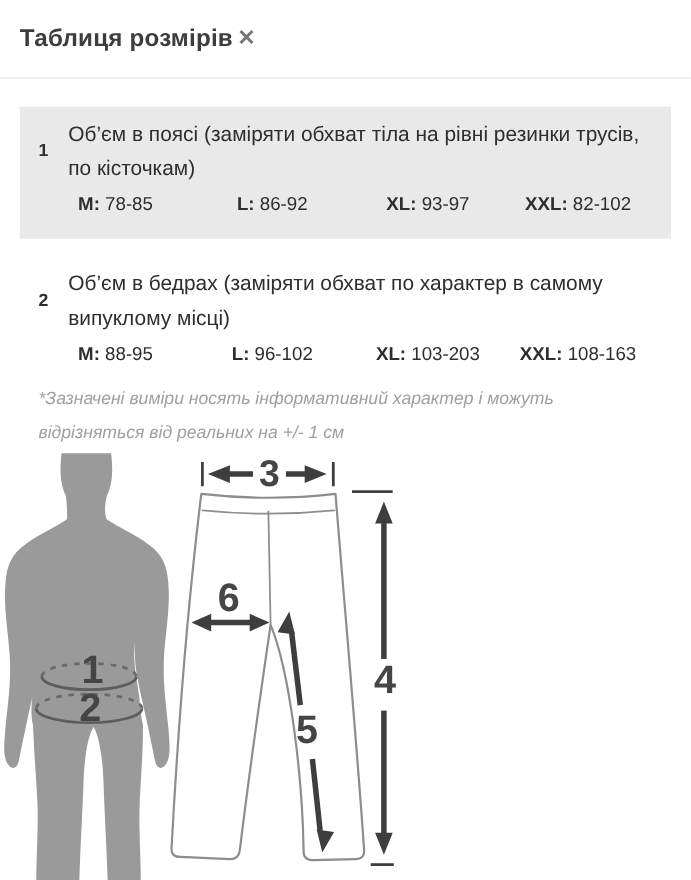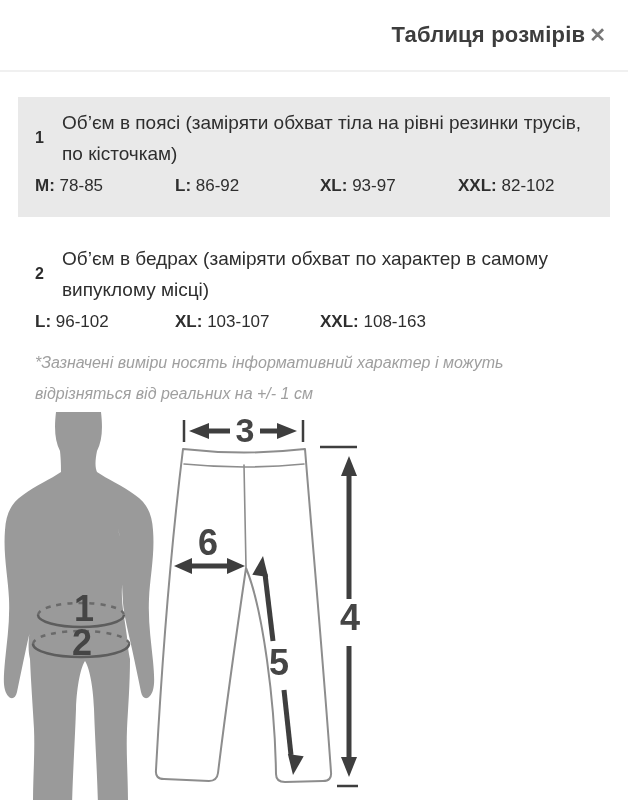--- a/index.html
+++ b/index.html
@@ -2,39 +2,39 @@
 <html><head>
 <meta charset="utf-8">
 <style>
   html,body{margin:0;padding:0;}
   body{
     width:628px;height:800px;overflow:hidden;background:#ffffff;
     font-family:"Liberation Sans", sans-serif;color:#2e2e2e;
   }
   .modal{width:628px;height:800px;background:#fff;}
   .modal-header{
-    height:70px;display:flex;align-items:center;justify-content:flex-end;
+    height:70px;display:flex;align-items:center;justify-content:flex-start;
     padding:0 18px;box-sizing:border-box;
   }
   .modal-title{margin:0;font-size:22px;font-weight:bold;color:#3d3d3d;letter-spacing:.2px;}
   .close-btn{
     font-size:20px;font-weight:bold;color:#767676;cursor:pointer;
     line-height:1;padding:2px 4px;user-select:none;
   }
   .divider{border-top:2px solid #f0f0f0;}
   .content{padding:25px 18px 0;box-sizing:border-box;}
   .section{padding:10px 17px 0;box-sizing:border-box;}
   .section-gray{background:#e9e9e9;padding-bottom:18px;}
   .section + .section{margin-top:16px;}
   .section-head{display:flex;align-items:center;}
   .sec-num{width:27px;flex:0 0 27px;font-weight:bold;font-size:16px;color:#2e2e2e;}
   .sec-desc{margin:0;font-size:19px;line-height:31px;color:#2e2e2e;max-width:535px;}
   .sizes-row{
     display:grid;grid-template-columns:140px 145px 138px auto;
-    margin-top:4px;font-size:17px;line-height:26px;color:#2e2e2e;
+    margin-top:4px;font-size:17px;line-height:26px;color:#2e2e2e;text-align:center;
   }
   .sz b{font-weight:bold;}
   .disclaimer{
     margin:12px 0 0 17px;max-width:520px;
     color:#9f9f9f;font-size:16px;line-height:31px;font-style:italic;
   }
   .diagram{display:block;}
   .dg-num{font-family:"Liberation Sans", sans-serif;font-weight:bold;fill:#454545;}
 </style>
 </head>
@@ -63,22 +63,23 @@
         <span class="sz"><b>XXL:</b> <span>82-102</span></span>
       </div>
     </div>
 
     <div class="section">
       <div class="section-head">
         <span class="sec-num">2</span>
         <p class="sec-desc">Об’єм в бедрах (заміряти обхват по характер в самому випуклому місці)</p>
       </div>
       <div class="sizes-row">
+        <span class="sz"><b>M:</b> <span>88-95</span></span>
         <span class="sz"><b>L:</b> <span>96-102</span></span>
-        <span class="sz"><b>XL:</b> <span>103-107</span></span>
+        <span class="sz"><b>XL:</b> <span>103-203</span></span>
         <span class="sz"><b>XXL:</b> <span>108-163</span></span>
       </div>
     </div>
 
     <p class="disclaimer">*Зазначені виміри носять інформативний характер і можуть відрізняться від реальних на +/- 1 см</p>
   </div>
 
   <svg class="diagram" width="628" height="396" viewBox="0 0 628 396" xmlns="http://www.w3.org/2000/svg">
 
     <path fill="#9a9a9a" d="

